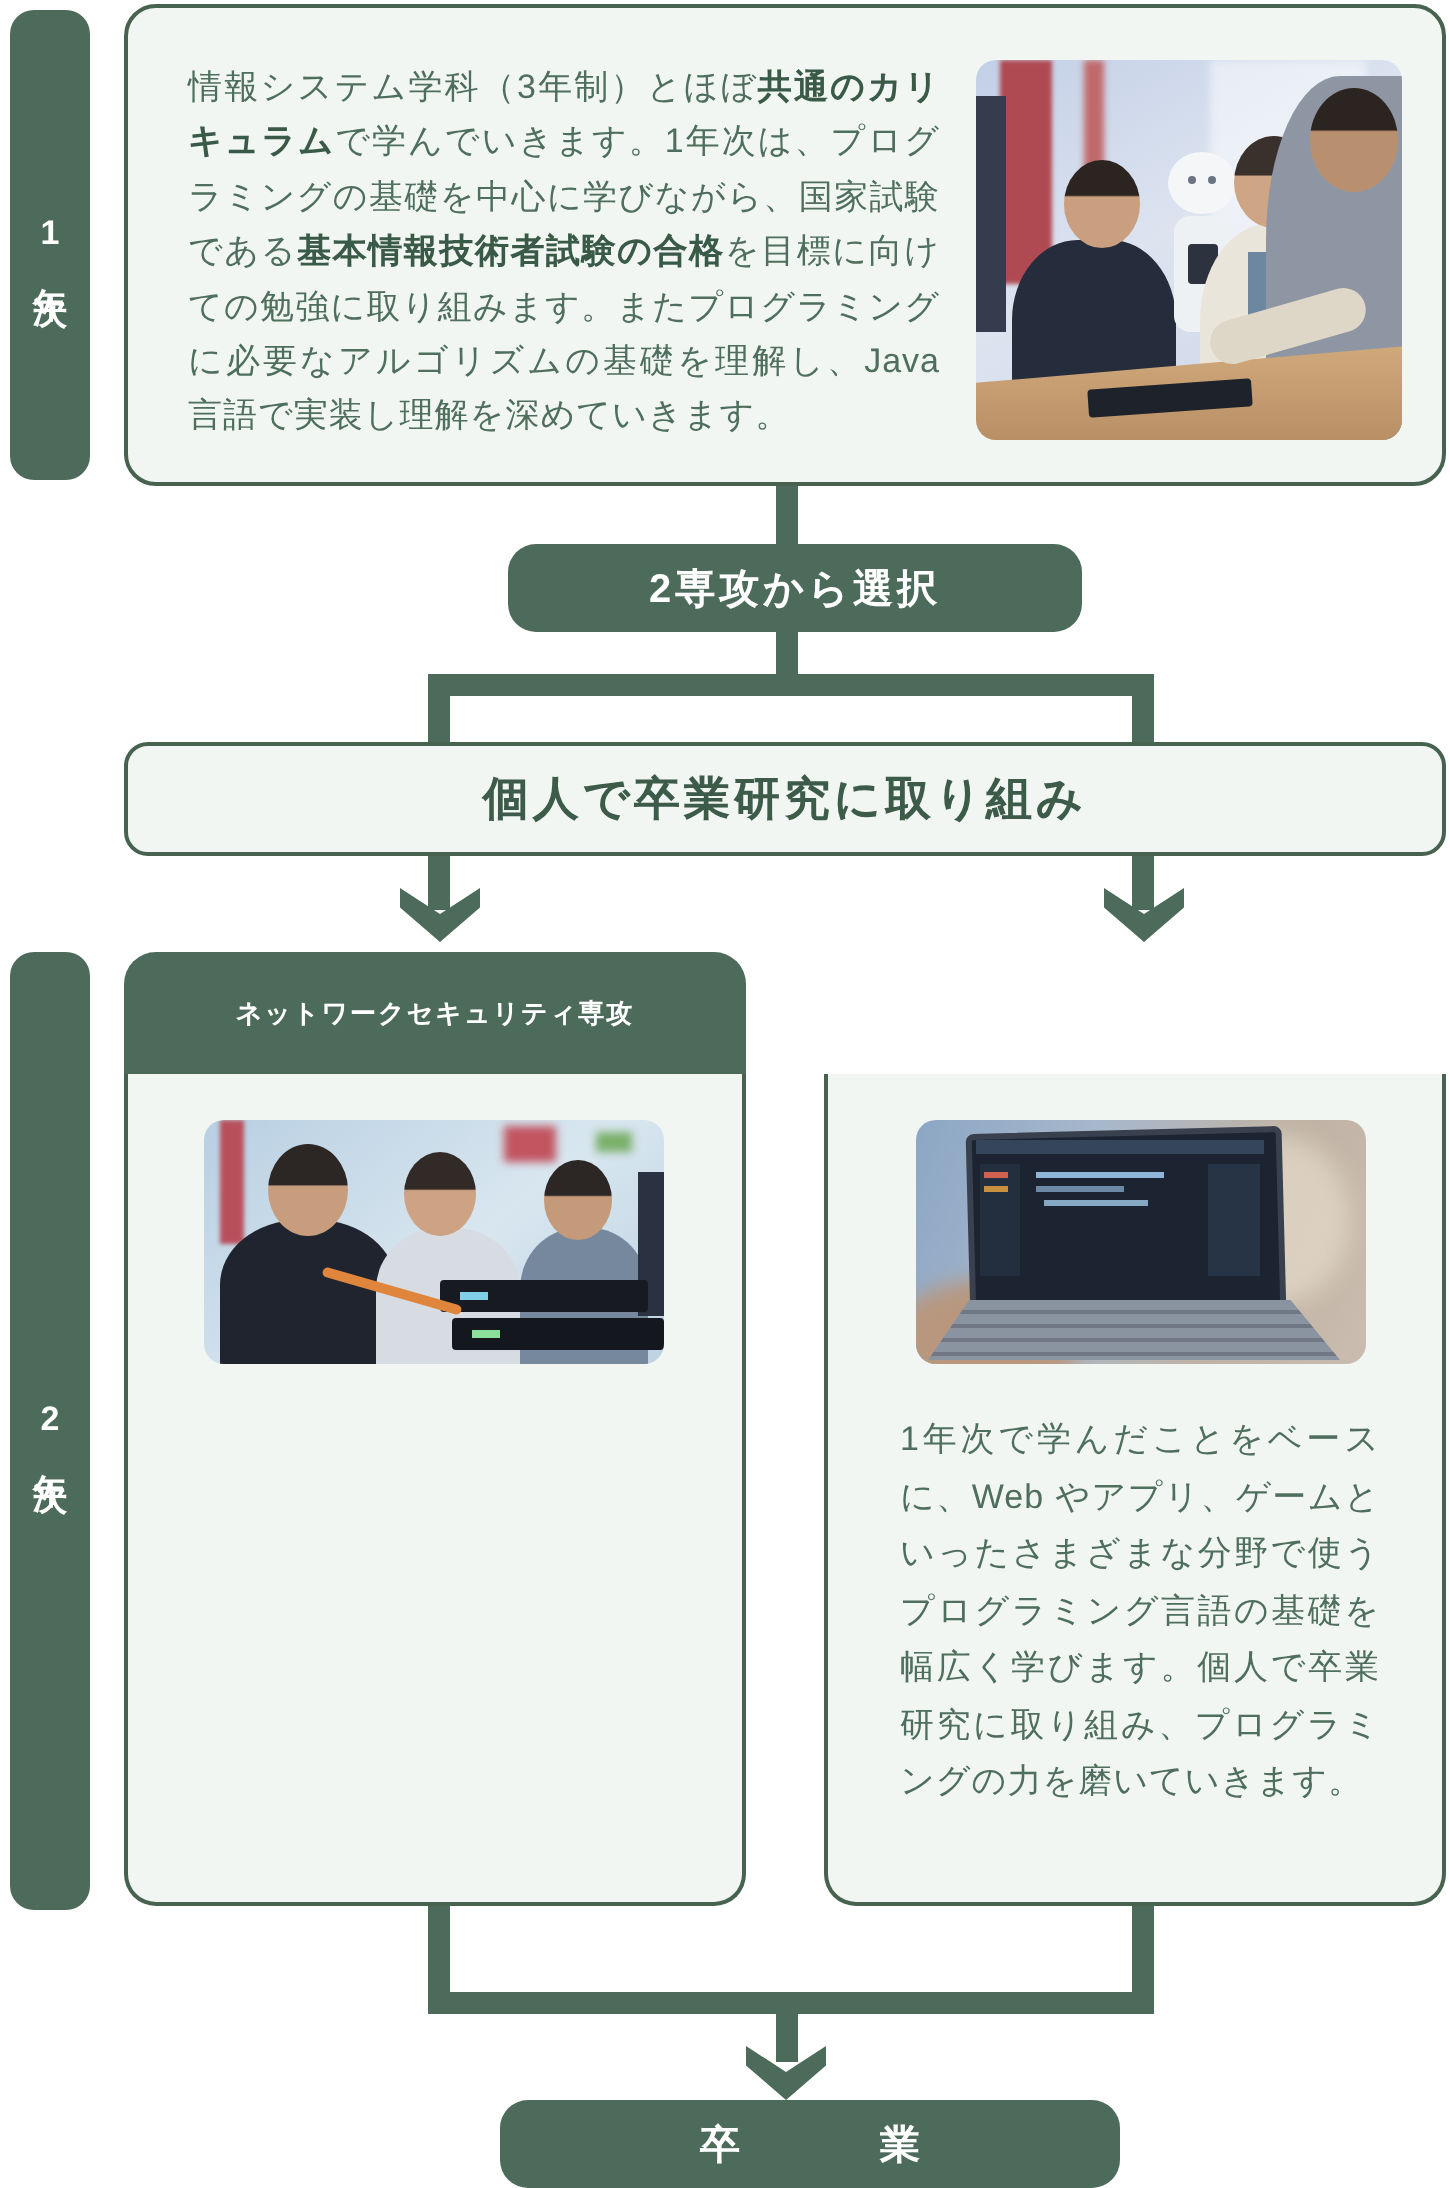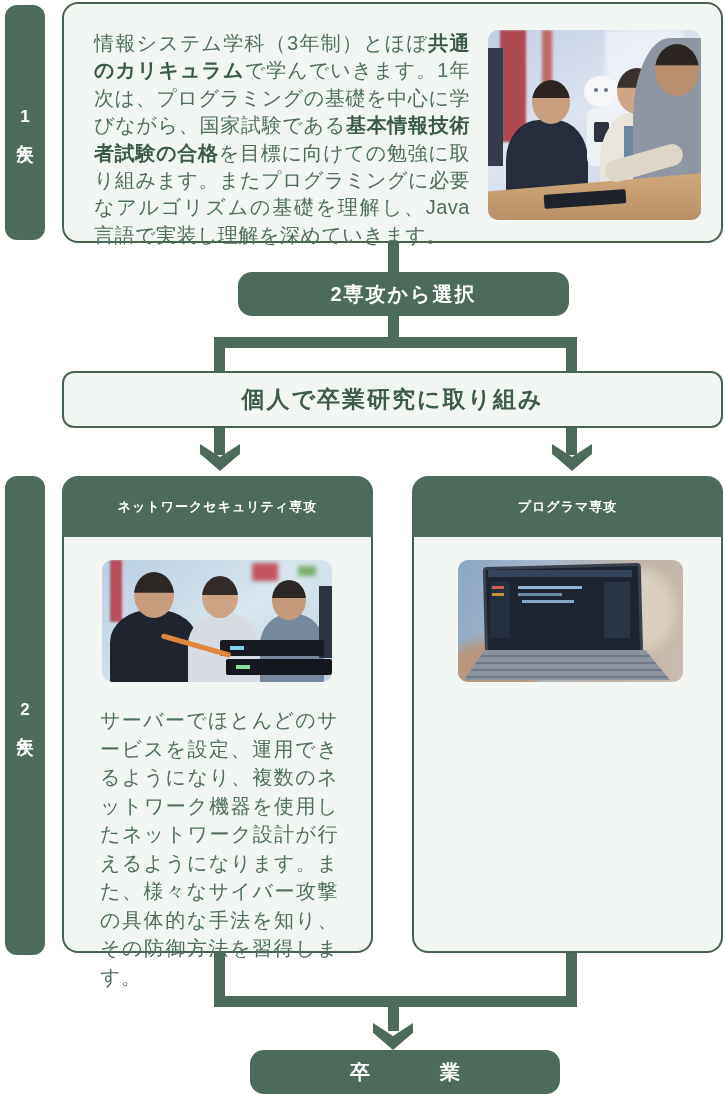--- a/index.html
+++ b/index.html
@@ -10,21 +10,21 @@
   
   .year-bar{position:absolute;width:40px;background:#4d6b5a;border-radius:12px;
             display:flex;align-items:center;justify-content:center;}
   #year1-bar{left:5px;top:5px;height:235px;}
   #year2-bar{left:5px;top:476px;height:479px;}
   .year-label{writing-mode:vertical-rl;text-orientation:upright;color:#ffffff;
               font-size:17px;font-weight:bold;letter-spacing:4px;}
 
   
   #year1-panel{position:absolute;left:62px;top:2px;width:661px;height:241px;border-radius:16px;}
-  .body-text{position:absolute;margin:0;color:#4f6f5e;font-size:20px;font-weight:500;
+  .body-text{position:absolute;margin:0;color:#4f6f5e;font-size:17px;font-weight:500;
              text-align:justify;letter-spacing:0.5px;}
   .body-text b{color:#3a5a48;font-weight:bold;}
   #year1-text{left:30px;top:26px;width:376px;line-height:27.4px;}
 
   
   .photo{position:absolute;border-radius:10px;overflow:hidden;}
   .photo *{position:absolute;}
   #photo-top{left:424px;top:26px;width:213px;height:190px;
              background:linear-gradient(150deg,#c2cfe6 0%,#dde4f0 45%,#c8d2e6 100%);}
   .tp-red1{left:12px;top:0;width:26px;height:112px;background:#b04a52;filter:blur(1px);}
@@ -101,21 +101,21 @@
   #head-right{left:552px;top:444px;}
   #stem-merge-left{left:214px;top:953px;height:50px;}
   #stem-merge-right{left:566px;top:953px;height:50px;}
   #merge-bar{left:214px;top:996px;width:363px;}
   #stem-final{left:388px;top:1005px;height:26px;}
   #head-final{left:373px;top:1023px;}
 
   
   .pill{position:absolute;background:#4d6b5a;border-radius:14px;display:flex;
         align-items:center;justify-content:center;color:#ffffff;font-weight:bold;font-size:20px;}
-  #pill-choose{left:238px;top:272px;width:331px;height:44px;letter-spacing:2px;align-items:center;}
+  #pill-choose{left:254px;top:272px;width:287px;height:44px;letter-spacing:2px;align-items:center;}
   #pill-grad{left:250px;top:1050px;width:310px;height:44px;}
   #pill-grad span{letter-spacing:3.5em;padding-left:3.5em;}
   #banner{position:absolute;left:62px;top:371px;width:661px;height:57px;border-radius:12px;
           display:flex;align-items:center;justify-content:center;
           color:#3c5b49;font-weight:bold;font-size:23px;letter-spacing:2px;}
 
   
   .major-box{position:absolute;top:476px;width:311px;height:477px;border-radius:16px;}
   #box-network{left:62px;}
   #box-programmer{left:412px;}
@@ -198,42 +198,39 @@
       <div class="head lp-h2"></div>
       <div class="lp-b3"></div>
       <div class="head lp-h3"></div>
       <div class="lp-monitor"></div>
       <div class="lp-rack1"></div>
       <div class="lp-rack2"></div>
       <div class="lp-led1"></div>
       <div class="lp-led2"></div>
       <div class="lp-cable"></div>
     </div>
-    <p class="body-text" id="network-text">サーバーでほとんどのサービスを設定、運用できるようになり、複数のネットワーク機器を使用したネットワーク設計が行えるようになります。また、様々なサイバー攻撃の具体的な手法を知り、その防御方法を習得します。</p>
   </section>
 
   <section class="major-box" id="box-programmer">
     <div class="major-body"></div>
-    <div class="major-header">
-      <span>プログラマ専攻</span>
-    </div>
     <div class="photo" id="photo-programmer">
       <div class="rp-blob"></div>
       <div class="rp-hand"></div>
       <div class="rp-screen"></div>
       <div class="rp-bar"></div>
       <div class="rp-files"></div>
       <div class="rp-mark1"></div>
       <div class="rp-mark2"></div>
       <div class="rp-code1"></div>
       <div class="rp-code2"></div>
       <div class="rp-code3"></div>
       <div class="rp-side"></div>
       <div class="rp-kb"></div>
     </div>
+    <p class="body-text" id="programmer-text">1年次で学んだことをベースに、Web やアプリ、ゲームといったさまざまな分野で使うプログラミング言語の基礎を幅広く学びます。個人で卒業研究に取り組み、プログラミングの力を磨いていきます。</p>
   </section>
 
   <div class="stem" id="stem-merge-left"></div>
   <div class="stem" id="stem-merge-right"></div>
   <div class="hbar" id="merge-bar"></div>
   <div class="stem" id="stem-final"></div>
   <div class="arrow-head" id="head-final"></div>
   <div class="pill" id="pill-grad">
     <span>卒業</span>
   </div>

